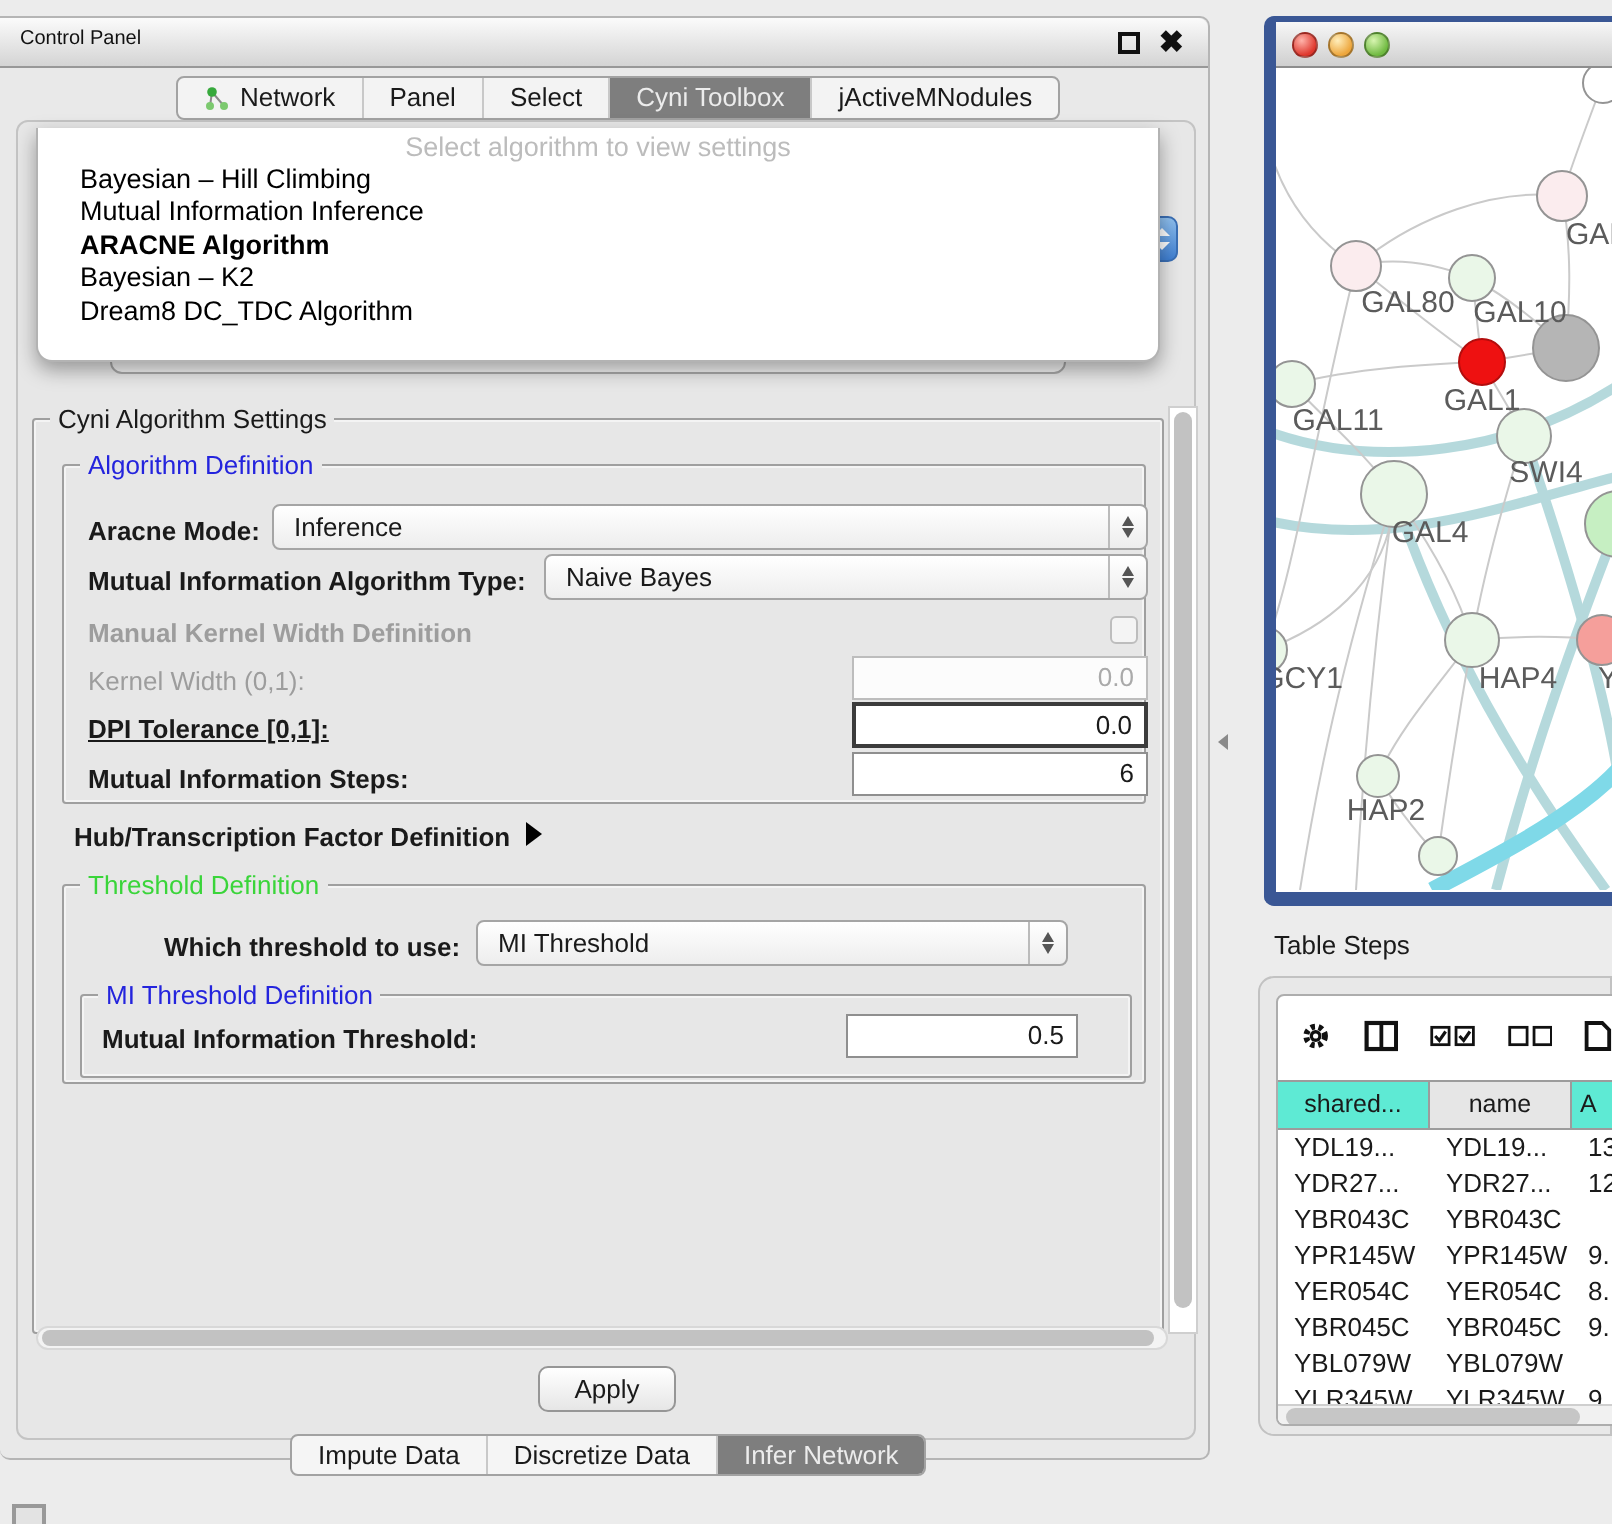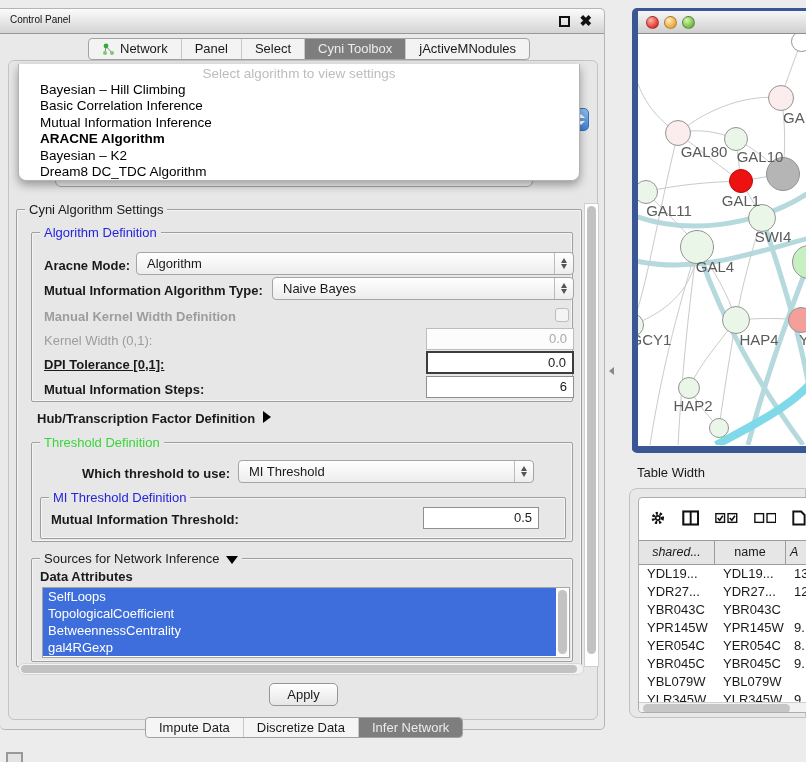--- a/index.html
+++ b/index.html
@@ -105,21 +105,21 @@
   
   .tp-title { position:absolute; left:637px; top:465px; font-size:13px; color:#1a1a1a; }
   .tp-outer { position:absolute; left:629px; top:488px; width:177px; height:230px;
     background:#e8e8e8; border:1px solid #c2c2c2; border-radius:8px 0 0 8px; }
   .tp-inner { position:absolute; left:8px; top:8px; width:169px; height:216px;
     background:#fff; border:1px solid #adadad; border-radius:4px 0 0 4px; overflow:hidden; }
   .tp-toolbar { position:absolute; left:0; top:0; right:0; height:40px; display:flex; align-items:center; gap:16px; padding-left:11px; }
   .thead { position:absolute; left:0; top:42px; right:-60px; height:25px; display:flex;
     border-top:1px solid #9c9c9c; border-bottom:1px solid #9c9c9c; }
   .th { border-right:1px solid #9c9c9c; text-align:center; line-height:23px; font-size:12.5px; }
-  .th.hl { background:#e5e5e5;font-style:italic; }
+  .th.hl { background:#5eead4; }
   .th.plain { background:#e6e6e6; }
   .tbody { position:absolute; left:0; top:67px; right:-60px; bottom:0; font-size:13px; }
   .tr { display:flex; height:18px; line-height:18px; }
   .td { padding-left:8px; white-space:nowrap; overflow:hidden; }
   .tp-hscroll { position:absolute; left:0; right:0; top:204px; height:12px; background:#f1f1f1; border-top:1px solid #cfcfcf; }
   .tp-hscroll .thumb { position:absolute; top:1px; bottom:1px; left:4px; right:16px; background:#c6c6c6; border-radius:5px; }
   svg { display:block; }
 </style>
 </head>
 <body>
@@ -157,36 +157,35 @@
   </div>
 
   <div class="cp-content"></div>
 
   <div class="net-combo">gal-filtered.sif default node</div>
   <div class="combo-cap"></div>
 
   <div class="dropdown">
     <div class="dd-placeholder">Select algorithm to view settings</div>
     <div class="dd-item">Bayesian – Hill Climbing</div>
-    <div class="dd-item">Basic Correlation Inference</div>
     <div class="dd-item">Mutual Information Inference</div>
     <div class="dd-item sel">ARACNE Algorithm</div>
     <div class="dd-item">Bayesian – K2</div>
     <div class="dd-item">Dream8 DC_TDC Algorithm</div>
   </div>
 
   <div class="grp" style="left:16px; top:200px; width:566px; height:458px;">
     <span class="gtitle">Cyni Algorithm Settings</span>
 
     <div class="grp" style="left:14px; top:22px; width:542px; height:170px;">
       <span class="gtitle blue">Algorithm Definition</span>
 
       <span class="lbl b" style="left:12px; top:25px;">Aracne Mode:</span>
       <div class="combo" style="left:104px; top:19px; width:438px;">
-        <span>Algorithm</span>
+        <span>Inference</span>
         <span class="spin"></span>
       </div>
 
       <span class="lbl b" style="left:12px; top:50px;">Mutual Information Algorithm Type:</span>
       <div class="combo" style="left:240px; top:44px; width:302px;">
         <span>Naive Bayes</span>
         <span class="spin"></span>
       </div>
 
       <span class="lbl b dis" style="left:12px; top:76px;">Manual Kernel Width Definition</span>
@@ -215,33 +214,20 @@
         <span class="spin"></span>
       </div>
 
       <div class="grp" style="left:8px; top:54px; width:526px; height:42px;">
         <span class="gtitle blue">MI Threshold Definition</span>
         <span class="lbl b" style="left:10px; top:14px;">Mutual Information Threshold:</span>
         <div class="field f-norm" style="left:382px; top:9px; width:116px;">0.5</div>
       </div>
     </div>
 
-    <div class="grp" style="left:14px; top:348px; width:542px; height:104px;">
-      <span class="gtitle"><span>Sources for Network Inference</span><span class="tri-down"></span></span>
-      <span class="lbl b" style="left:8px; top:10px;">Data Attributes</span>
-      <div class="listbox" style="left:10px; top:28px; width:528px; height:71px;">
-        <div class="list-item">SelfLoops</div>
-        <div class="list-item">TopologicalCoefficient</div>
-        <div class="list-item">BetweennessCentrality</div>
-        <div class="list-item">gal4RGexp</div>
-        <div class="vscroll">
-            <div class="thumb"></div>
-          </div>
-      </div>
-    </div>
   </div>
 
   <div class="sb-track">
       <div class="sb-thumb"></div>
     </div>
   <div class="hscroll">
       <div class="thumb"></div>
     </div>
 
   <div class="apply-btn">Apply</div>
@@ -327,21 +313,21 @@
     <div class="nlabel" style="left:31px; top:168px;">GAL11</div>
     <div class="nlabel" style="left:135px; top:194px;">SWI4</div>
     <div class="nlabel" style="left:77px; top:224px;">GAL4</div>
     <div class="nlabel" style="left:13px; top:297px;">GCY1</div>
     <div class="nlabel" style="left:121px; top:297px;">HAP4</div>
     <div class="nlabel" style="left:166px; top:297px;">Y</div>
     <div class="nlabel" style="left:55px; top:363px;">HAP2</div>
   </div>
 </div>
 
-<div class="tp-title">Table Width</div>
+<div class="tp-title">Table Steps</div>
 
 <div class="tp-outer">
   <div class="tp-inner">
     <div class="tp-toolbar">
       <svg width="18" height="18" viewBox="0 0 18 18">
         <circle cx="9" cy="9" r="5.4" fill="none" stroke="#111" stroke-width="3.4" stroke-dasharray="2.4 2.1"></circle>
         <circle cx="9" cy="9" r="3.4" fill="#111"></circle>
           <circle cx="9" cy="9" r="1.5" fill="#fff"></circle>
       </svg>
       <svg width="20" height="18" viewBox="0 0 20 18">

